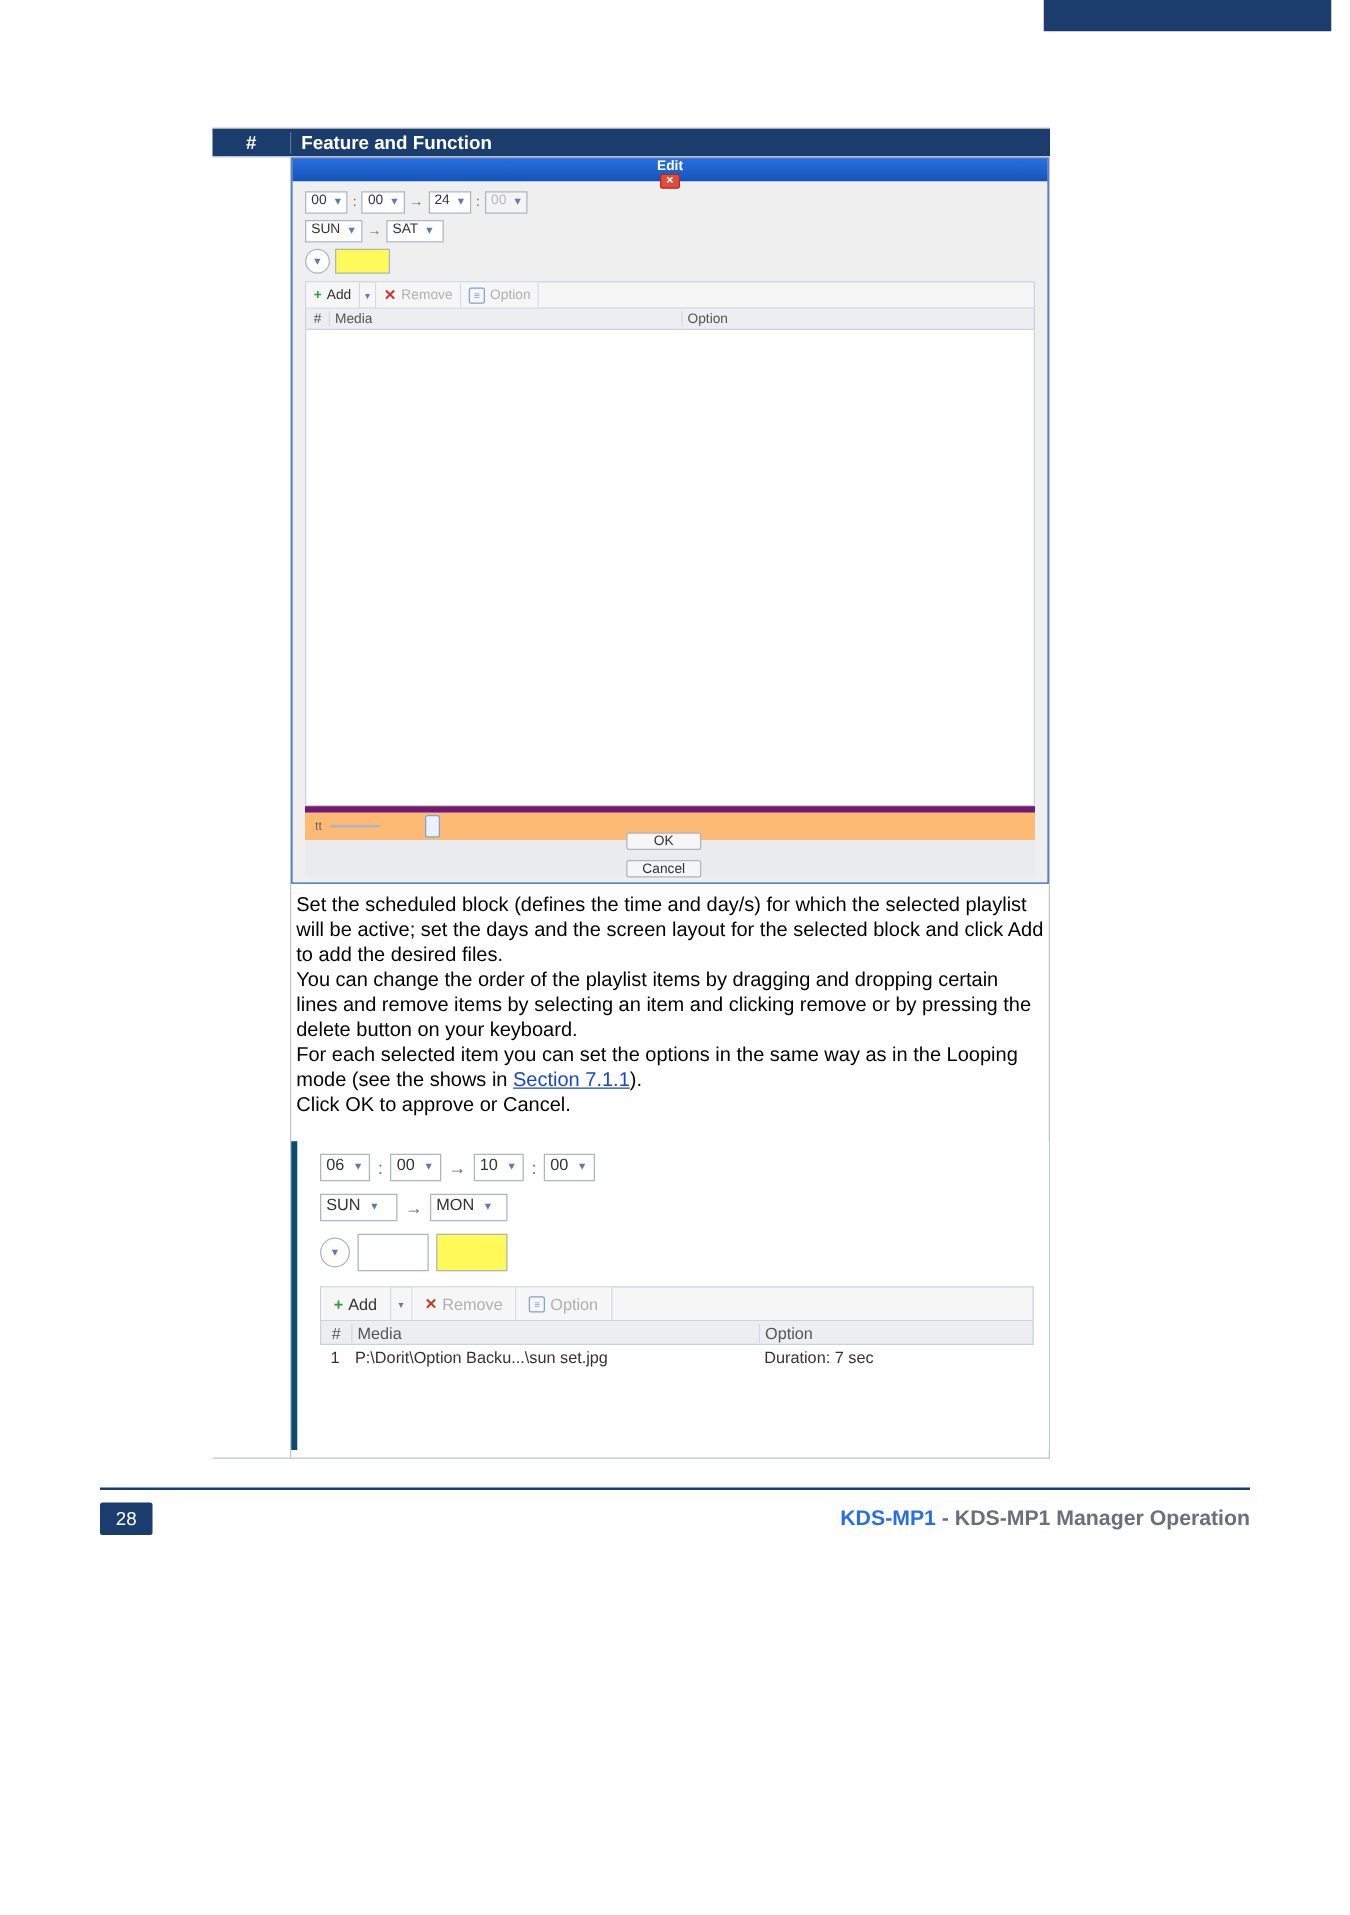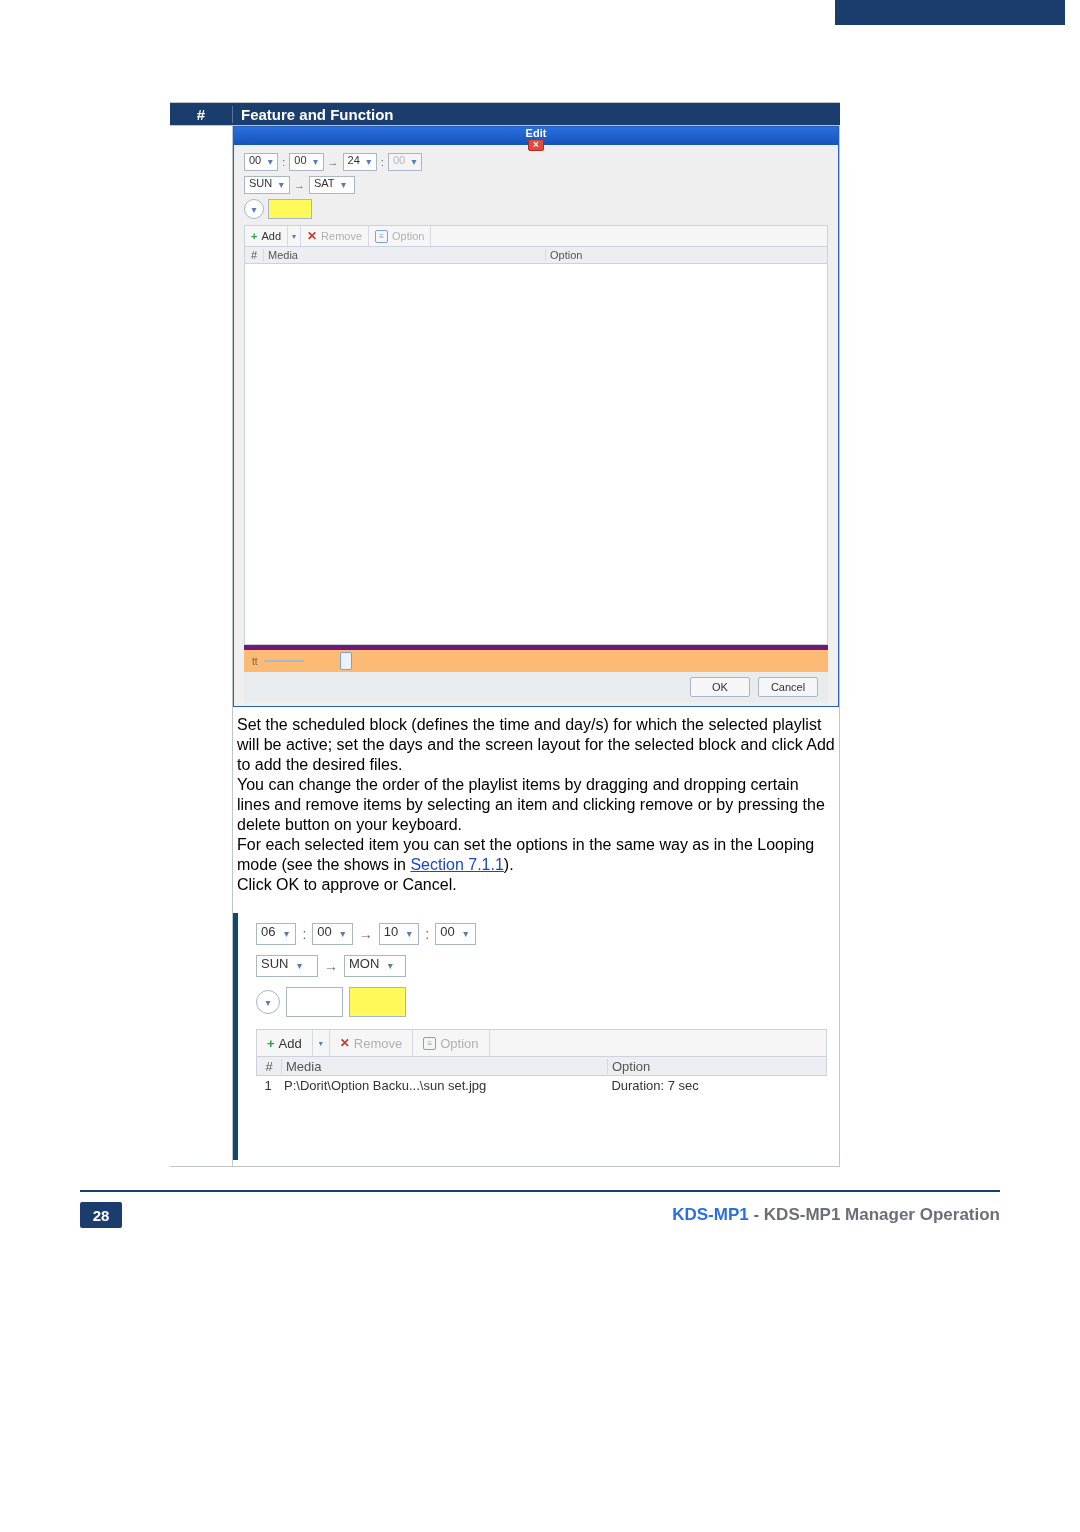--- a/index.html
+++ b/index.html
@@ -164,21 +164,21 @@
     height: 22px; background: #fdba74;
     display:flex; align-items:center; padding-left: 8px; gap:6px;
     border-top: 5px solid #701a75;
   }
   .slider-knob {
     width: 10px; height: 16px; background: #eaf2ff; border:1px solid #7ea2d2;
     border-radius:2px; margin-left: 30px;
   }
   .dlg-buttons {
     height: 30px; background: #e9ecef; display:flex; justify-content:flex-end;
-    align-items:center; padding-right: 10px; gap:8px;
+    align-items:center; padding-right: 10px; gap:8px;flex-direction:column;
   }
   .btn {
     min-width: 46px; height: 18px; background:#f6f6f6; border:1px solid #a8b6c8;
     font-size:11px; display:inline-flex; align-items:center; justify-content:center;
     padding: 0 6px; border-radius:2px; color:#333;
   }
 
   .desc {
     font-size: 16px; color: #000; padding: 4px 4px 0 4px; line-height: 1.25;
   }
@@ -220,21 +220,21 @@
     height: 34px;
     border-top: 2px solid #1a3d6d;
     display: flex;
     align-items: center;
     justify-content: space-between;
     padding-top: 6px;
   }
   .page-num {
     width: 42px; height: 26px; background: #1a3d6d; color: #fff;
     display: flex; align-items: center; justify-content: center;
-    font-weight: bold; font-size: 15px; border-radius: 2px;
+    font-weight: normal; font-size: 15px; border-radius: 2px;
   }
   .footer-text {
     color: #6a6f78; font-weight: bold; font-size: 17px;
   }
   .footer-text .em { color: #2a6fe0; }
 
   .chev::before { content: '▾'; font-size: 10px; }
   .chev-sm::before { content: '▾'; font-size: 8px; }
 
   .plus-ic { color:#2ea043; font-weight:bold; }

